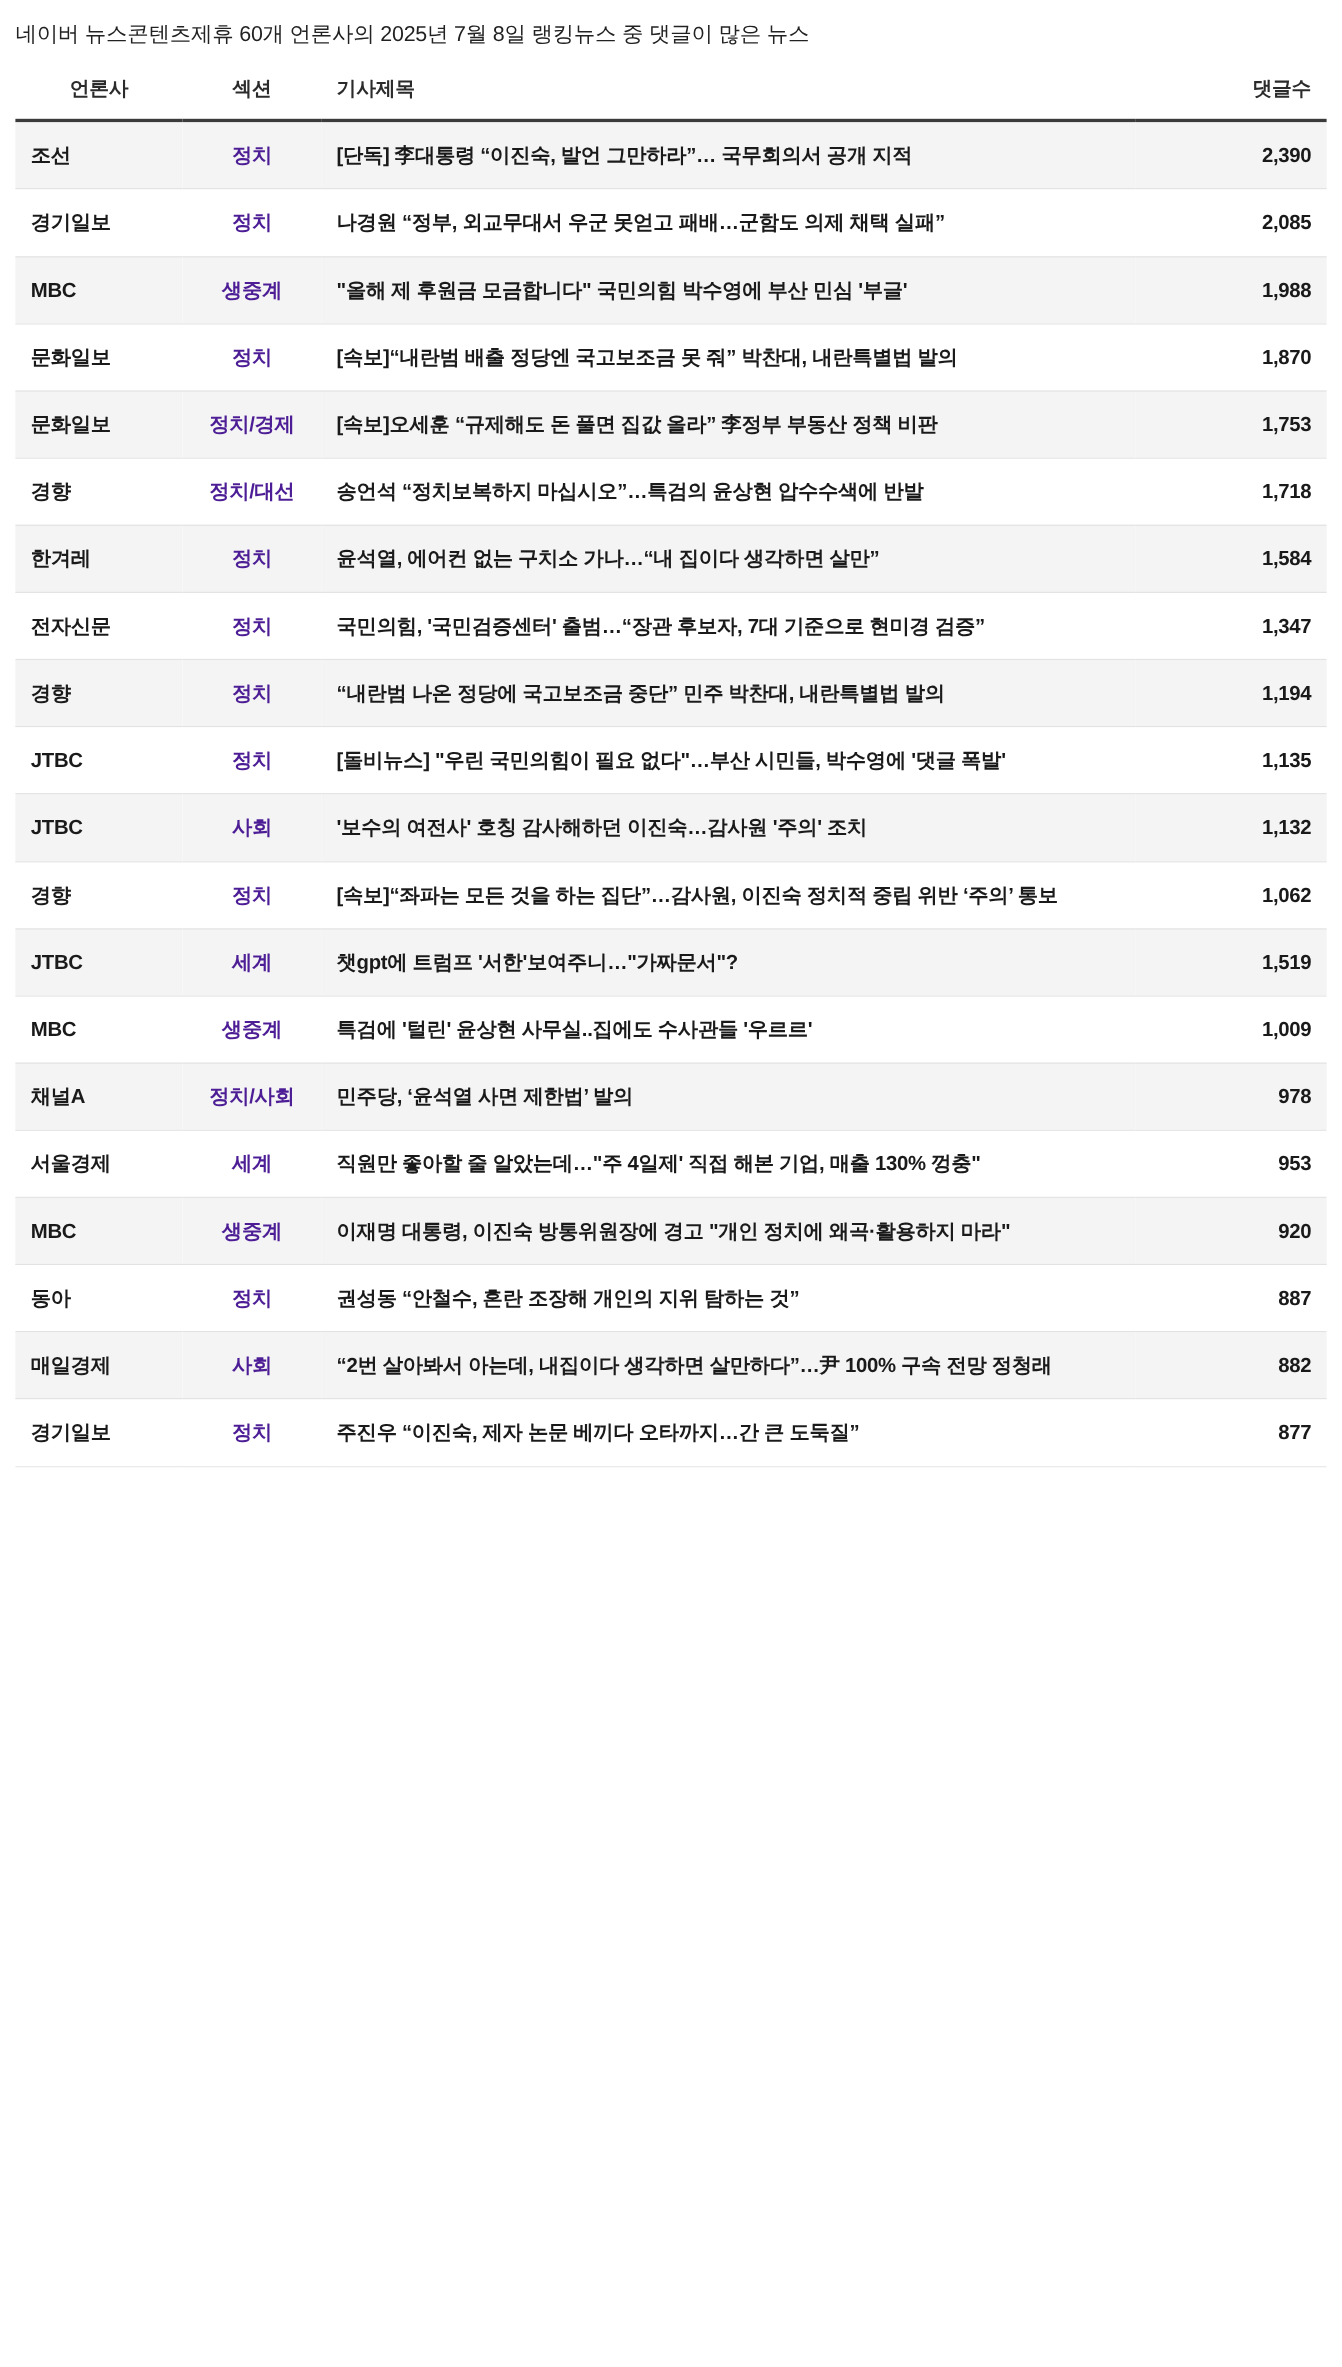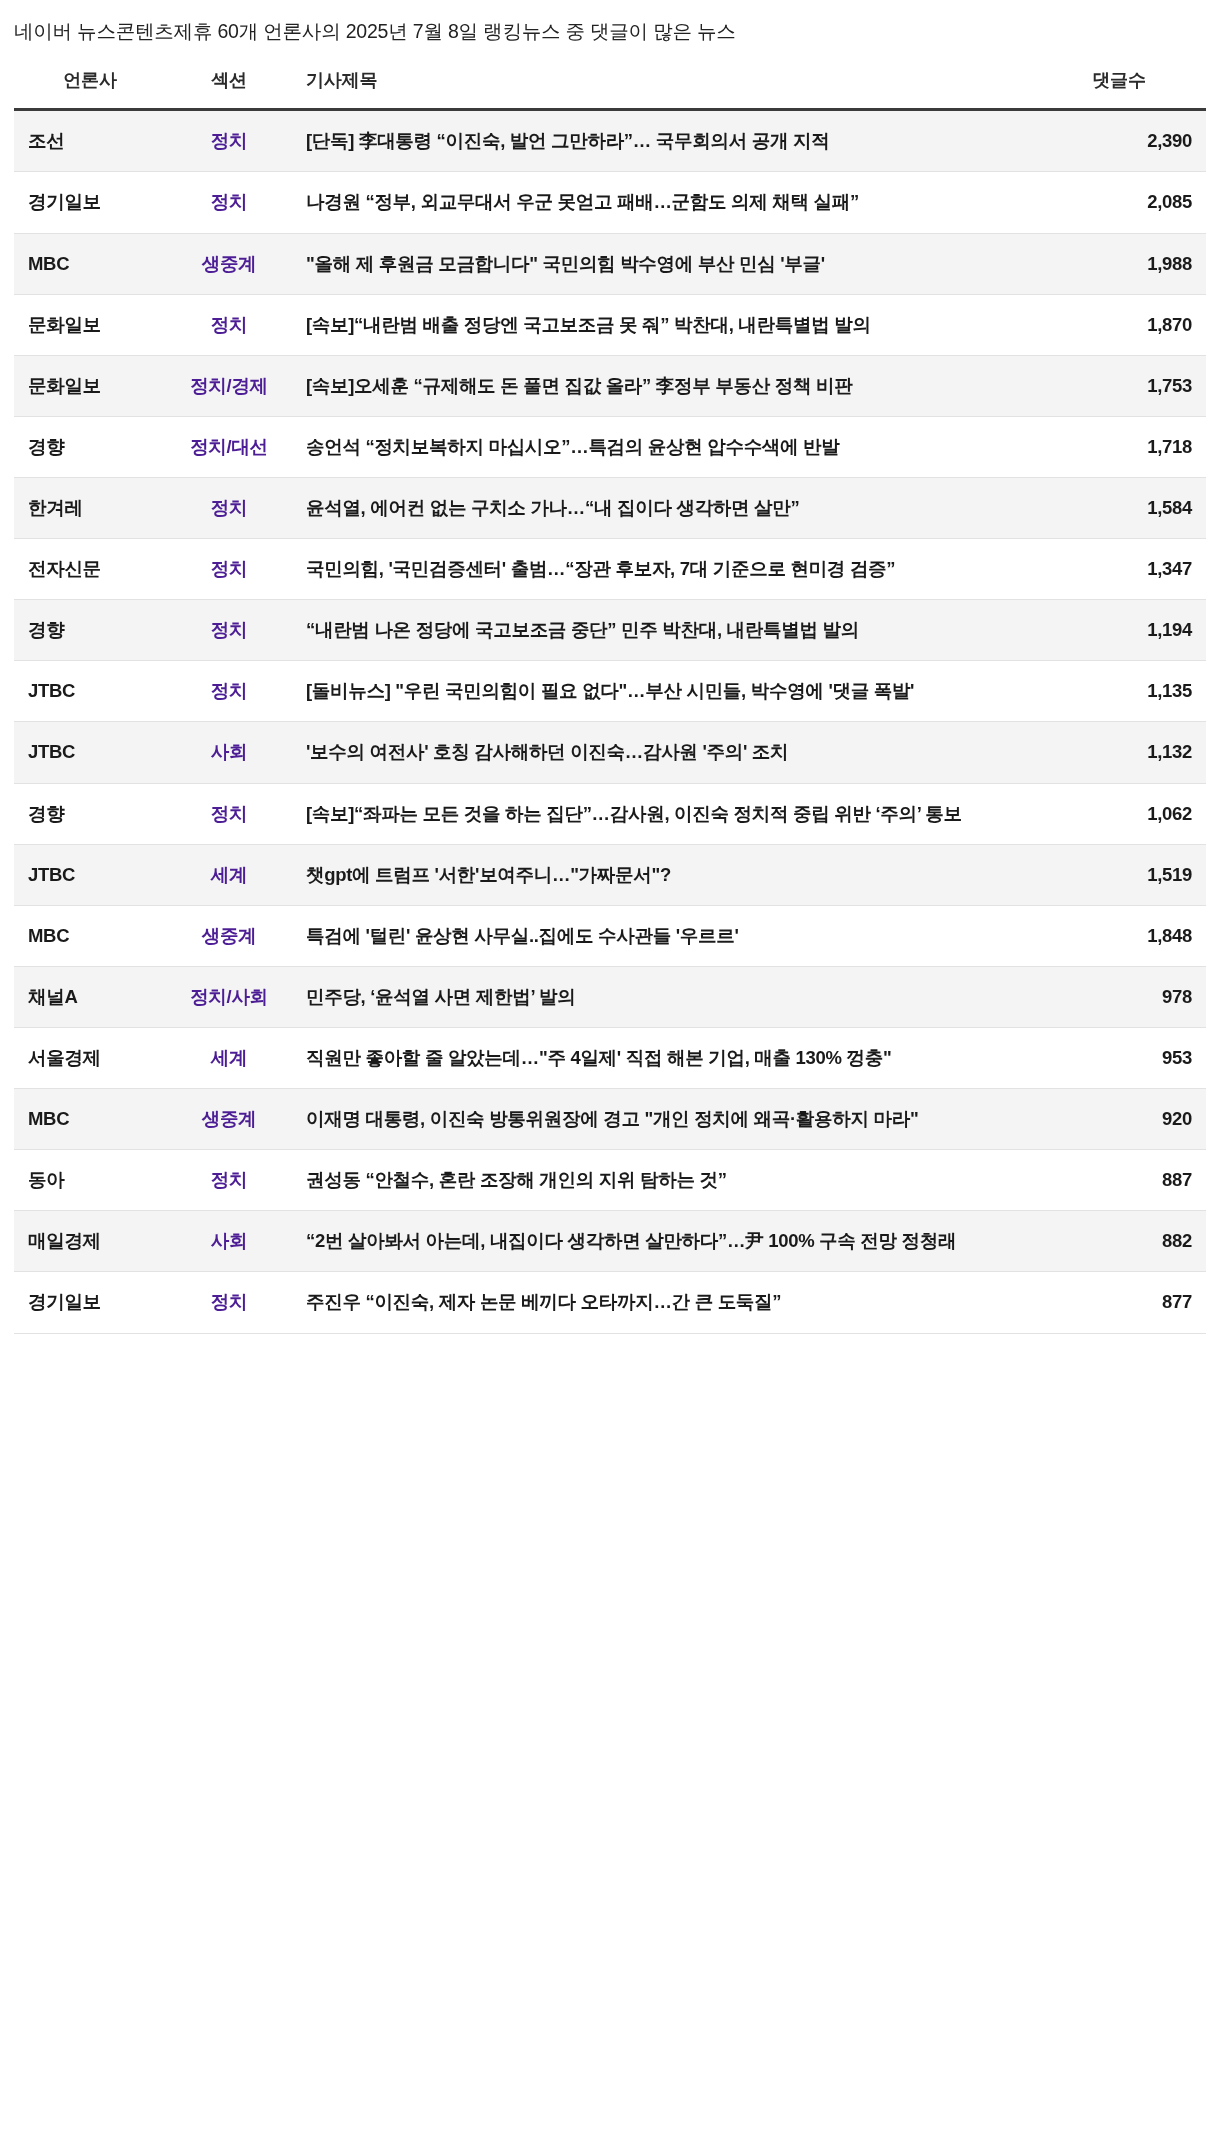--- a/index.html
+++ b/index.html
@@ -41,21 +41,21 @@
     font-size: 18px;
     font-weight: 700;
     color: #2b2b2b;
     padding: 6px 14px 16px 14px;
     vertical-align: bottom;
     letter-spacing: -0.2px;
   }
   thead th.h-outlet,
   thead th.h-section { text-align: center; margin-top: 44px; }
   thead th.h-title { text-align: left; }
-  thead th.h-count { }
+  thead th.h-count { text-align: right; }
 
   thead tr { border-bottom: 3px solid #3b3b3b; }
 
   tbody td {
     font-size: 18.5px;
     line-height: 1.52;
     padding: 16px 14px;
     vertical-align: middle;
     border-bottom: 1px solid #e2e2e2;
     letter-spacing: -0.3px;
@@ -193,21 +193,21 @@
       <tr>
         <td class="outlet">JTBC</td>
         <td class="section">세계</td>
         <td class="headline">챗gpt에 트럼프 '서한'보여주니…"가짜문서"?</td>
         <td class="count">1,519</td>
       </tr>
       <tr>
         <td class="outlet">MBC</td>
         <td class="section">생중계</td>
         <td class="headline">특검에 '털린' 윤상현 사무실..집에도 수사관들 '우르르'</td>
-        <td class="count">1,848</td>
+        <td class="count">1,009</td>
       </tr>
       <tr>
         <td class="outlet">채널A</td>
         <td class="section">정치/사회</td>
         <td class="headline">민주당, ‘윤석열 사면 제한법’ 발의</td>
         <td class="count">978</td>
       </tr>
       <tr>
         <td class="outlet">서울경제</td>
         <td class="section">세계</td>

